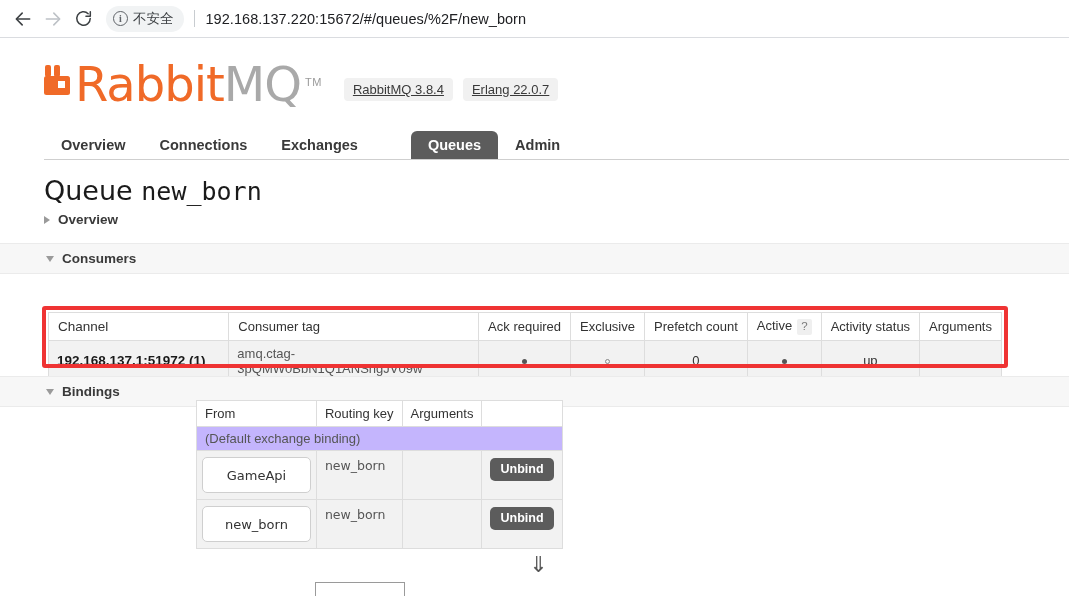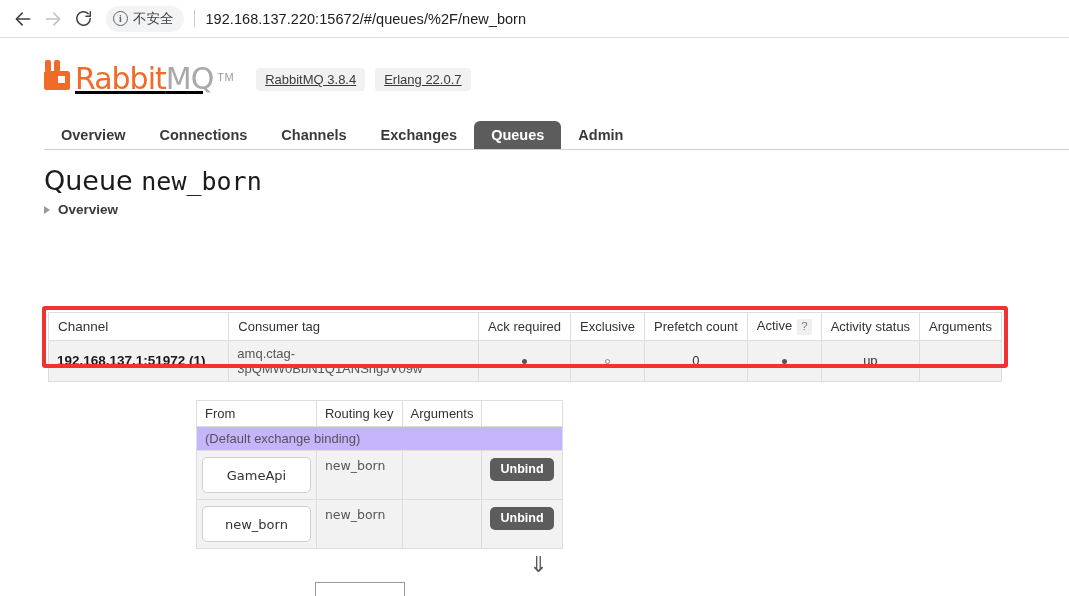--- a/index.html
+++ b/index.html
@@ -79,26 +79,25 @@
 
   .rmq-head {
     display: flex;
     align-items: flex-end;
     padding: 22px 0 0 44px;
     gap: 0;
   }
   .logo { display: flex; align-items: center; }
   .logo-ico { margin-right: 2px; margin-bottom: 3px; }
   .logo-txt {
-    font-size: 30px;
+    font-size: 48px;
     font-weight: 400;
     letter-spacing: -1px;
     line-height: 1;
     font-family: "DejaVu Sans", sans-serif;
-    text-decoration: underline;
   }
   .logo-txt .rb { color: #f06a28; }
   .logo-txt .mq { color: #a9a9a9; }
   .logo-tm {
     font-size: 11px;
     color: #9a9a9a;
     margin-left: 4px;
     margin-bottom: 4px;
     letter-spacing: 0.5px;
   }
@@ -124,21 +123,21 @@
   }
   .tab {
     font-size: 14.5px;
     font-weight: bold;
     color: #3a3a3a;
     padding: 7px 17px;
     border-radius: 6px 6px 0 0;
     line-height: 1;
     white-space: nowrap;
   }
-  .tab.active { background: #5c5c5c; color: #ffffff; }
+  .tab.active { background: #5c5c5c; color: #ffffff; margin-left: 36px; }
 
   .title-wrap { margin: 17px 0 0 44px; }
   .pg-title {
     font-size: 27px;
     font-weight: 400;
     color: #1a1a1a;
     line-height: 1.05;
     font-family: "DejaVu Sans", sans-serif;
   }
   .pg-title .qname { font-family: "DejaVu Sans Mono", monospace; font-size: 25px; }
@@ -362,37 +361,42 @@
     </div>
     <div class="ver-badges">
       <span class="ver-badge">RabbitMQ 3.8.4</span>
       <span class="ver-badge">Erlang 22.0.7</span>
     </div>
   </div>
 
   <div class="tabs">
     <div class="tab">Overview</div>
     <div class="tab">Connections</div>
-    <div class="tab">Channels</div>
     <div class="tab">Exchanges</div>
     <div class="tab active">Queues</div>
     <div class="tab">Admin</div>
   </div>
 
   <div class="title-wrap">
     <div class="pg-title">
       <span>Queue</span>
       <span class="qname">new_born</span>
     </div>
     <div class="section-row">
       <span class="tri right"></span>
       <span>Overview</span>
     </div>
   </div>
 
+  <div class="sec-band">
+    <div class="section-row">
+      <span class="tri down"></span>
+      <span>Consumers</span>
+    </div>
+  </div>
 
   <div class="consumers-tbl">
     <table class="rmq">
       <thead>
         <tr>
           <th class="c-chan">Channel</th>
           <th class="c-tag">Consumer tag</th>
           <th class="ctr" style="width:88px">Ack required</th>
           <th class="ctr" style="width:72px">Exclusive</th>
           <th class="ctr" style="width:102px">Prefetch count</th>
@@ -412,20 +416,26 @@
           <td class="ctr">0</td>
           <td class="ctr"><span class="dot-filled"></span></td>
           <td class="ctr">up</td>
           <td class="ctr"></td>
         </tr>
       </tbody>
     </table>
   </div>
   <div class="hl-box"></div>
 
+  <div class="sec-band" style="position:absolute; top:338px; left:0; width:1069px; margin:0;">
+    <div class="section-row">
+      <span class="tri down"></span>
+      <span>Bindings</span>
+    </div>
+  </div>
 
   <div class="bindings-area">
     <table class="bind-tbl">
       <thead>
         <tr>
           <th class="col-from">From</th>
           <th class="col-rk">Routing key</th>
           <th class="col-args">Arguments</th>
           <th class="col-act"></th>
         </tr>

